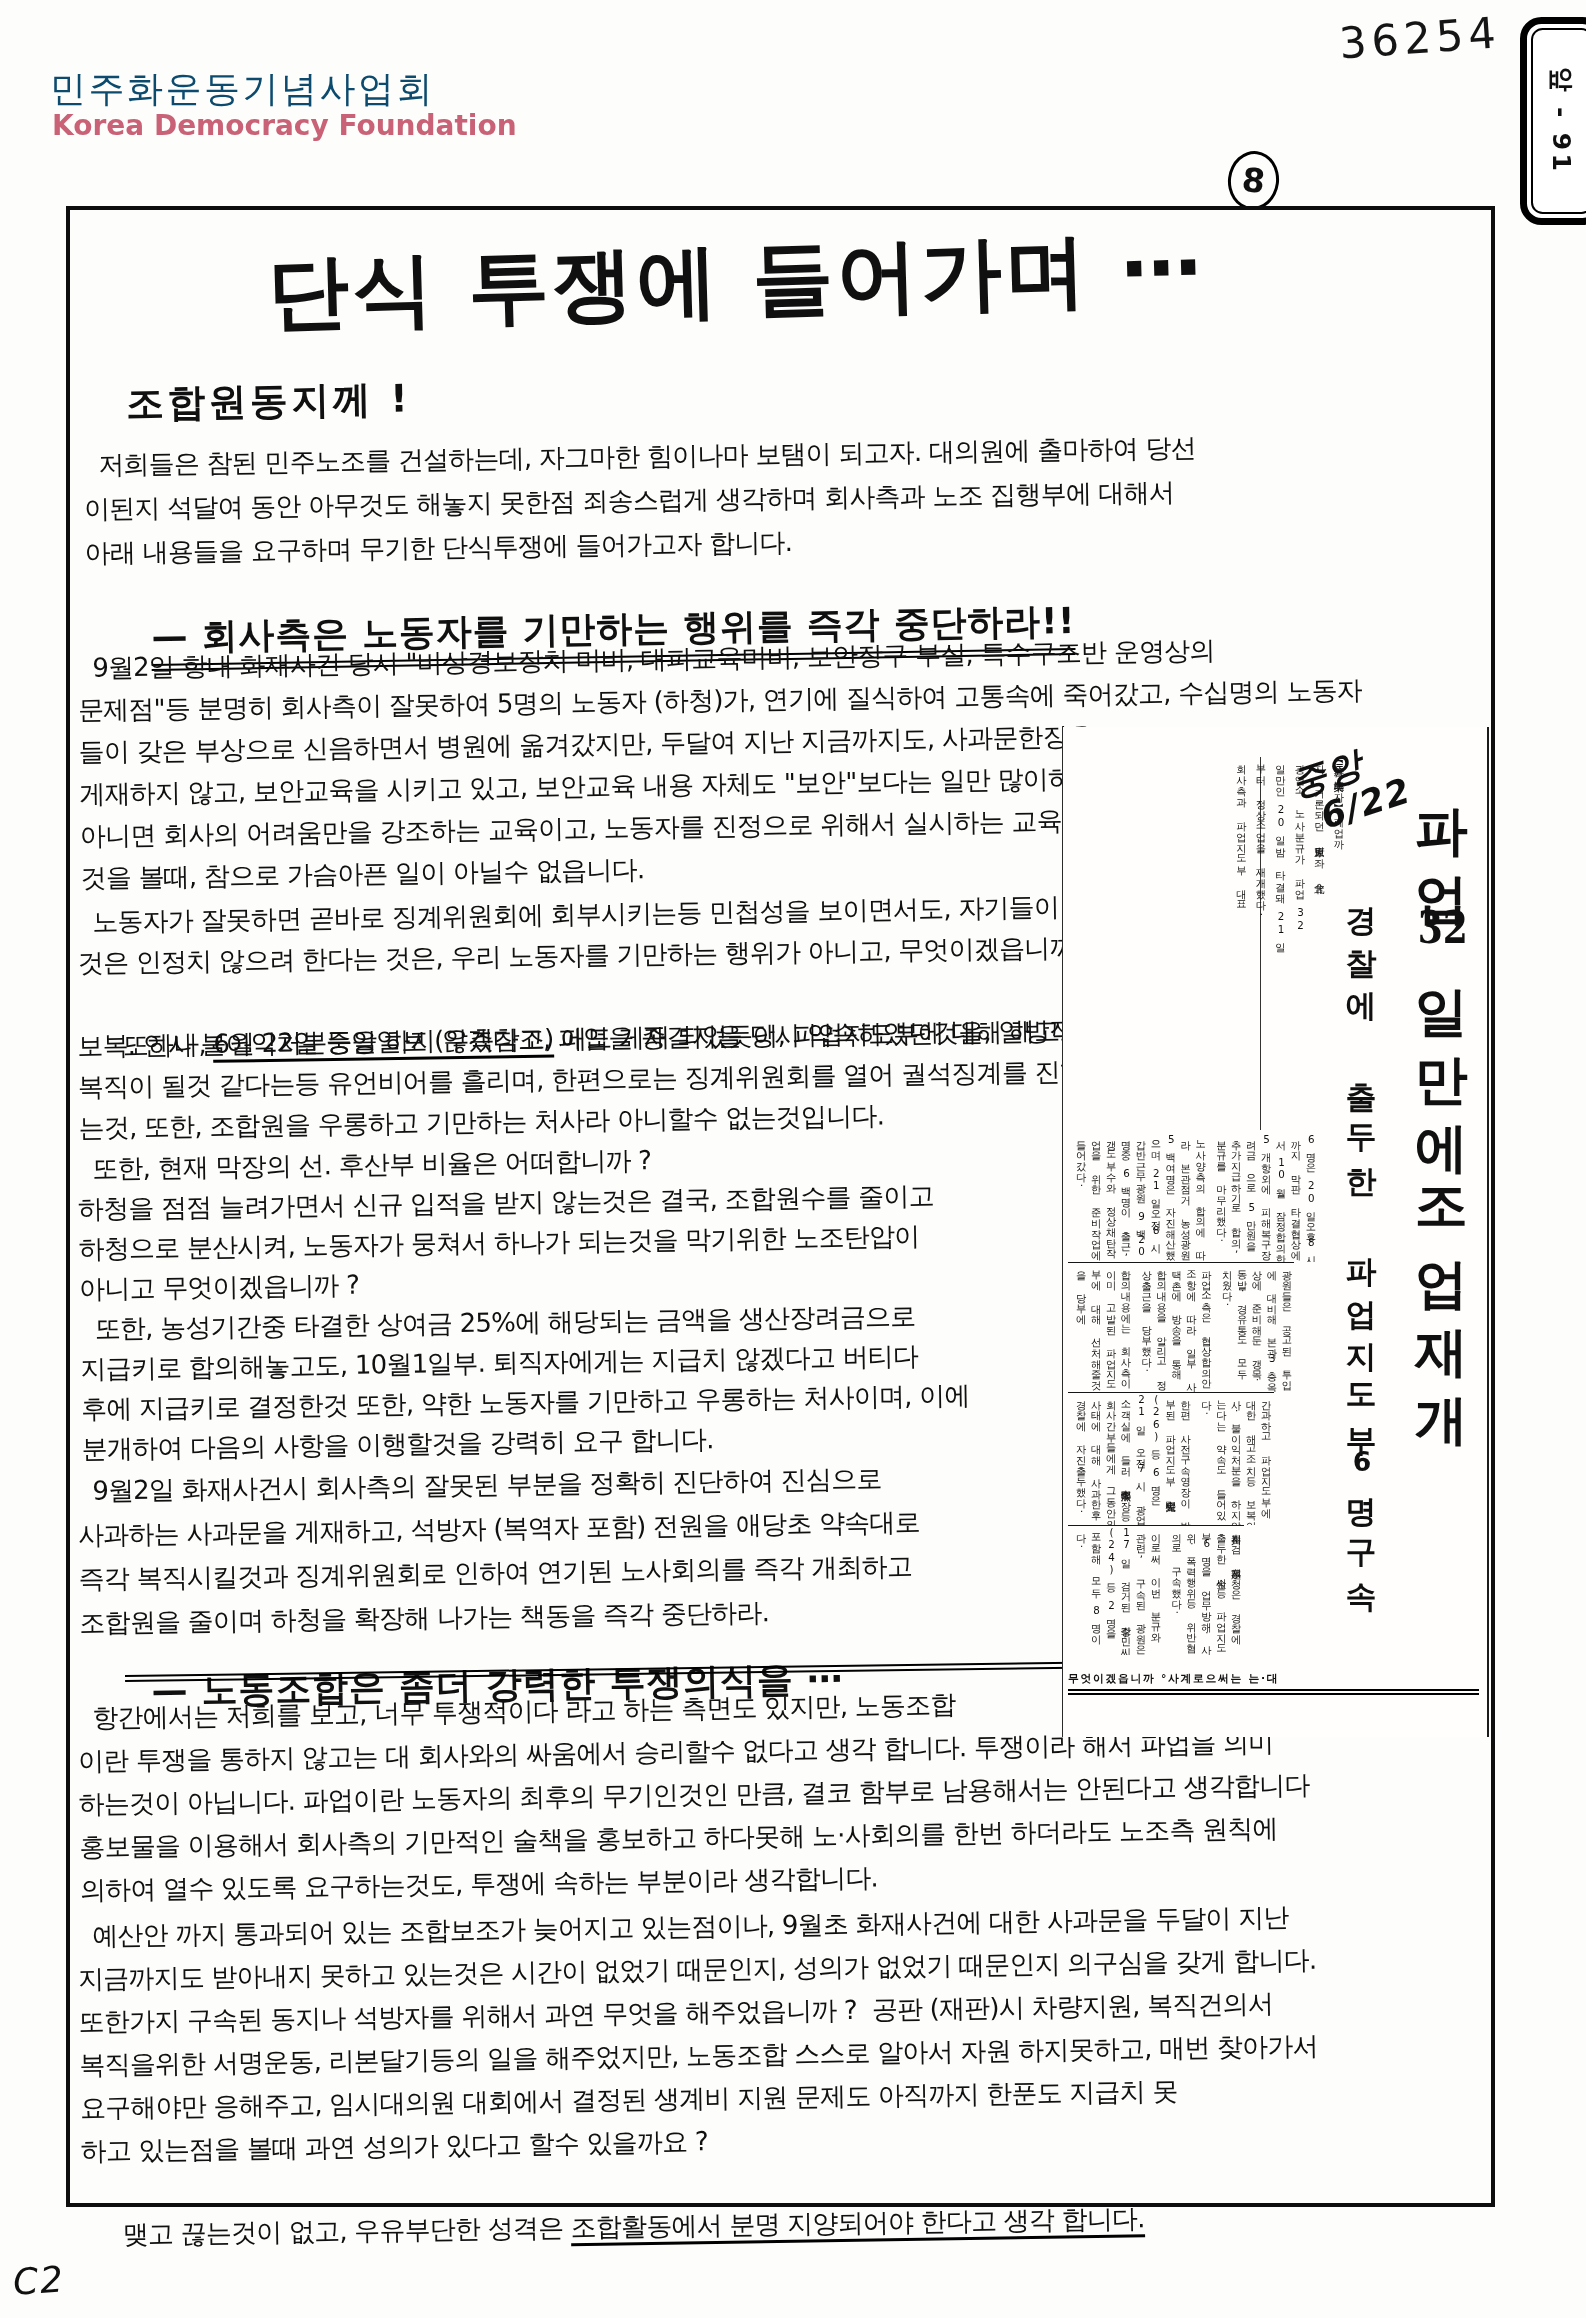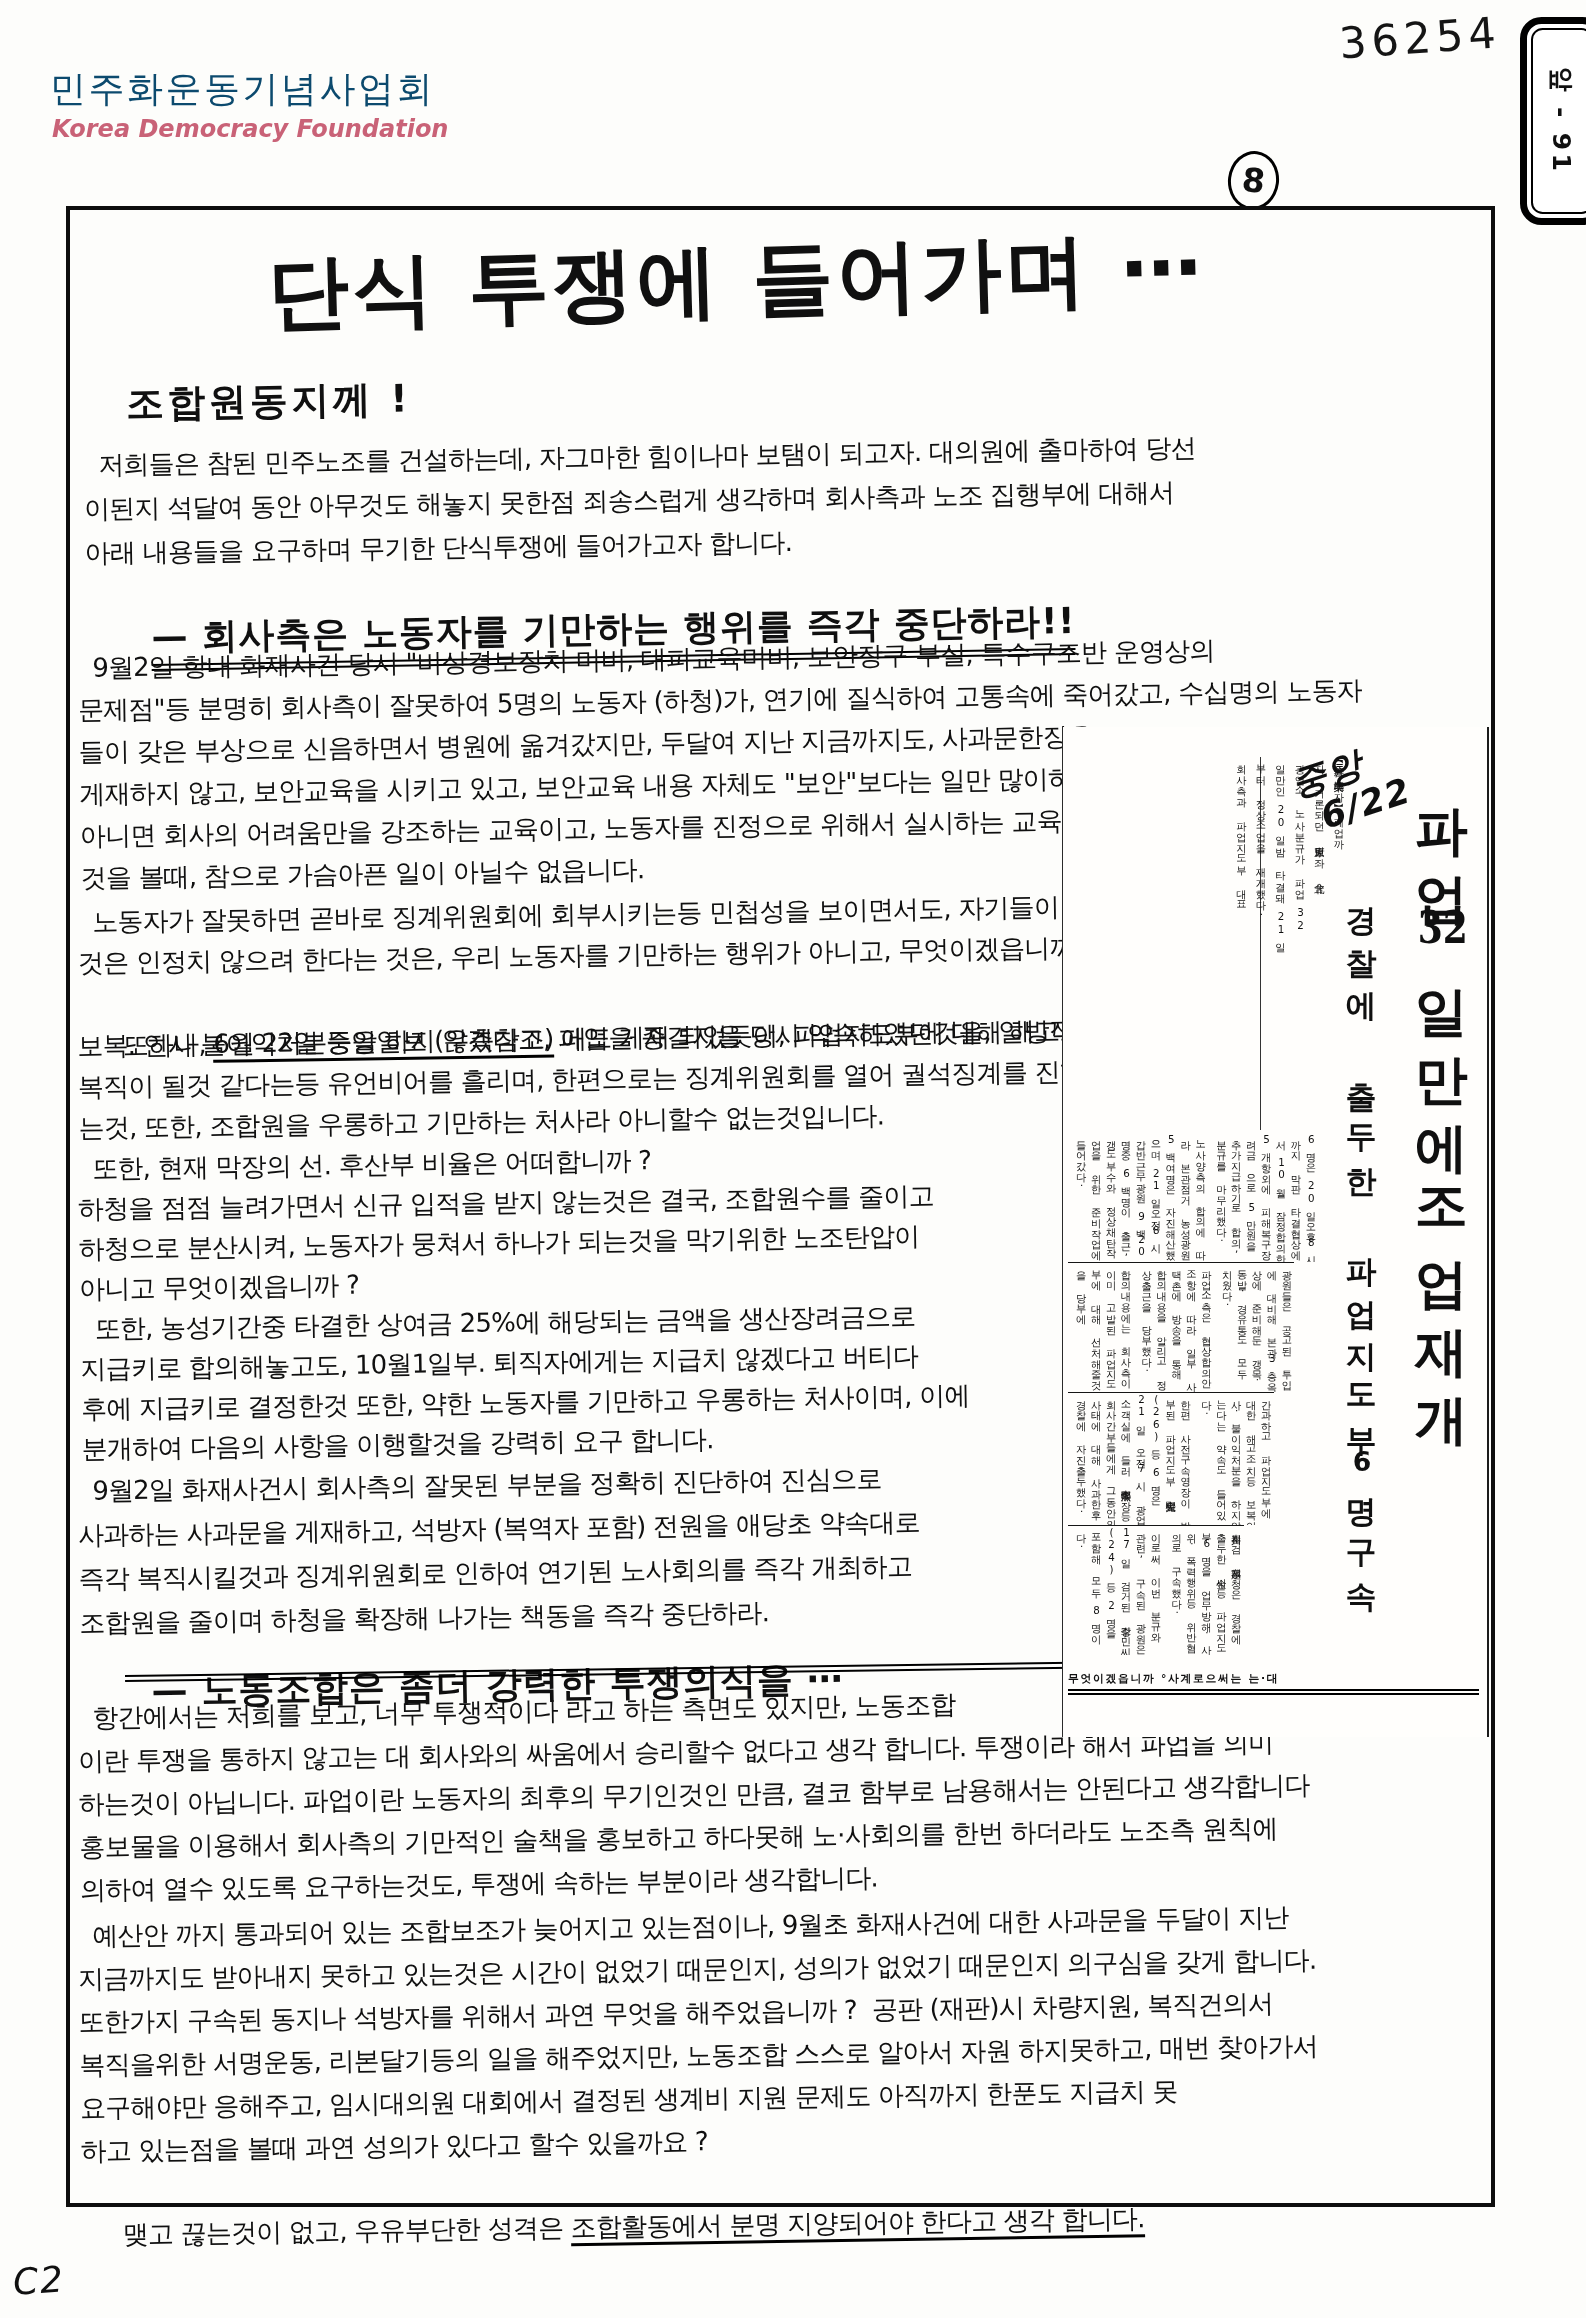--- a/index.html
+++ b/index.html
@@ -5,21 +5,21 @@
   html,body{margin:0;padding:0;}
   body{
     width:1586px;height:2319px;position:relative;overflow:hidden;
     background:#fdfdfb;color:#101010;
     font-family:"DejaVu Sans",sans-serif;
     -webkit-font-smoothing:antialiased;
   }
   .abs{position:absolute;}
   
   .logo-kr{left:50px;top:65px;font-size:36px;font-weight:400;color:#0c4a6e;letter-spacing:2.5px;}
-  .logo-en{left:52px;top:109px;font-size:24px;font-weight:700;font-style:italic;color:#c9６277;color:#c96277;margin-top:6px;}
+  .logo-en{left:52px;top:109px;font-size:28px;font-weight:700;color:#c9６277;color:#c96277;}
   .arch-num{left:1339px;top:13.2px;font-size:43px;font-weight:400;letter-spacing:5px;transform:rotate(-4deg);color:#151515;}
   .stamp{left:1520px;top:16.6px;width:70px;height:194px;border:7.5px solid #000;border-radius:21.5px;background:#fff;}
   .stamp-inner{position:absolute;left:4.1px;top:4.1px;right:4.1px;bottom:4.1px;border:2.5px solid #000;border-radius:11.6px;display:flex;align-items:center;justify-content:center;}
   .stamp-text{transform:rotate(90deg);white-space:nowrap;font-size:25px;font-weight:700;letter-spacing:3.3px;}
   .circle8{left:1228px;top:151px;width:45px;height:53px;border:3.3px solid #000;border-radius:50%;
     display:flex;align-items:center;justify-content:center;font-size:33px;font-weight:600;transform:rotate(7deg);}
   .corner-note{left:13.2px;top:2260px;font-size:36px;font-style:italic;transform:rotate(-4deg);letter-spacing:1.7px;}
   
   .frame{left:66px;top:206px;width:1421px;height:1993px;border:4.1px solid #0d0d0d;background:transparent;}
   .title{left:116px;top:16.6px;width:1101px;text-align:center;font-size:81px;font-weight:800;

